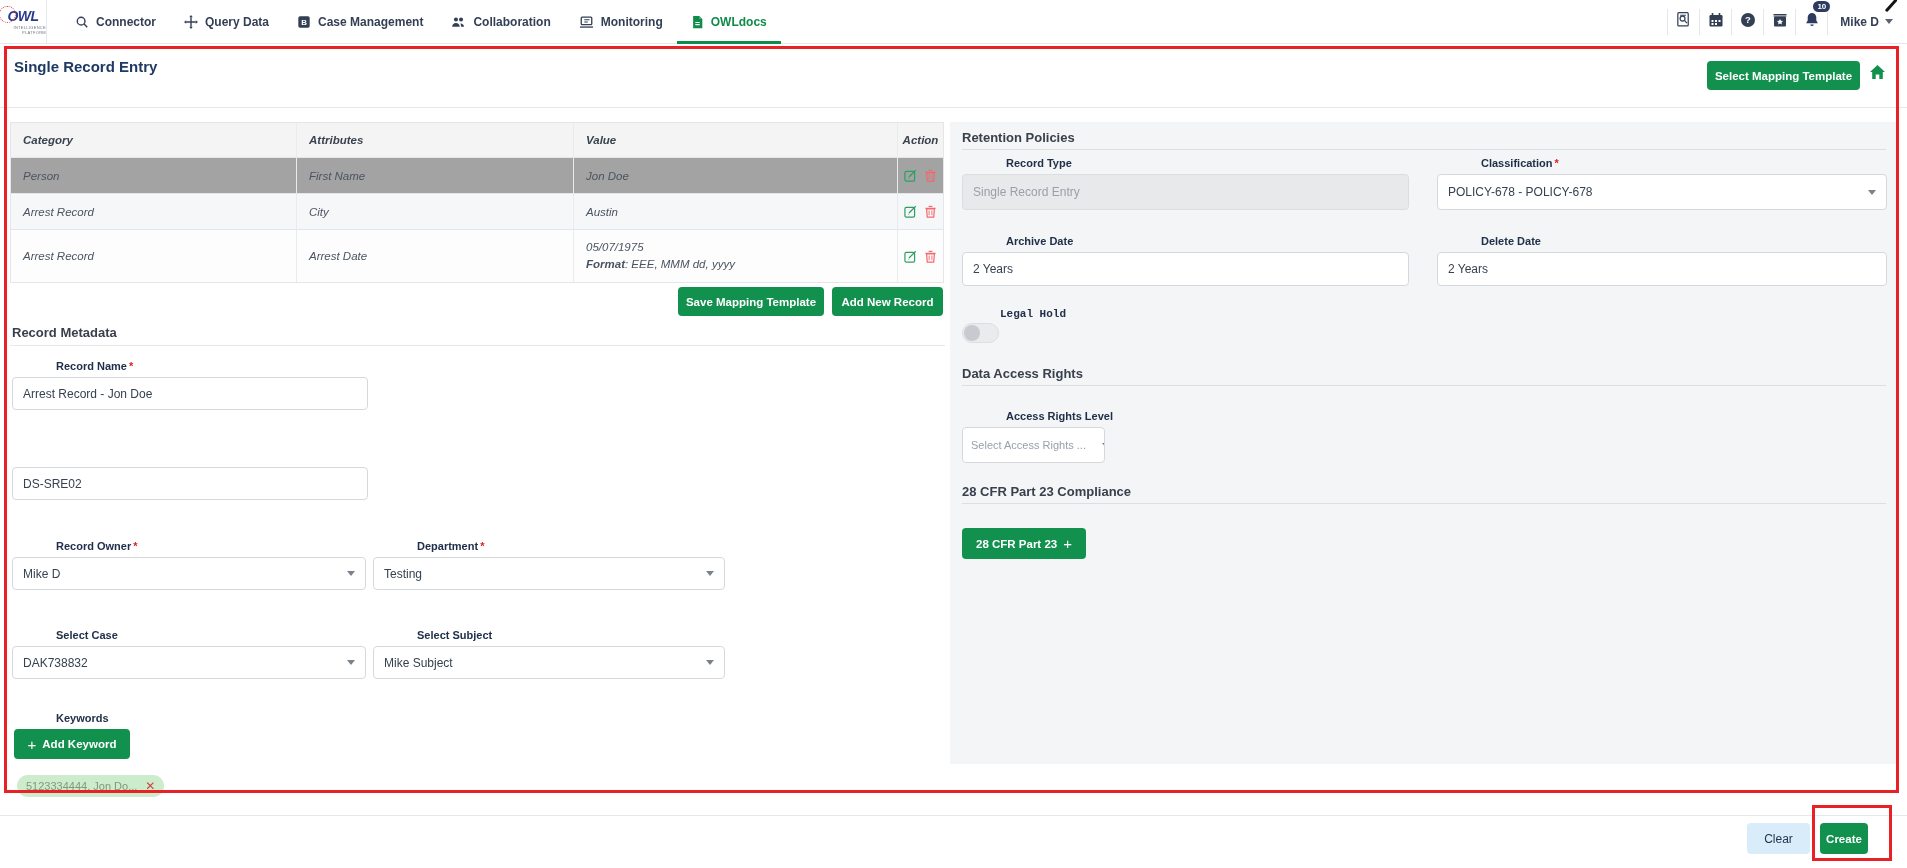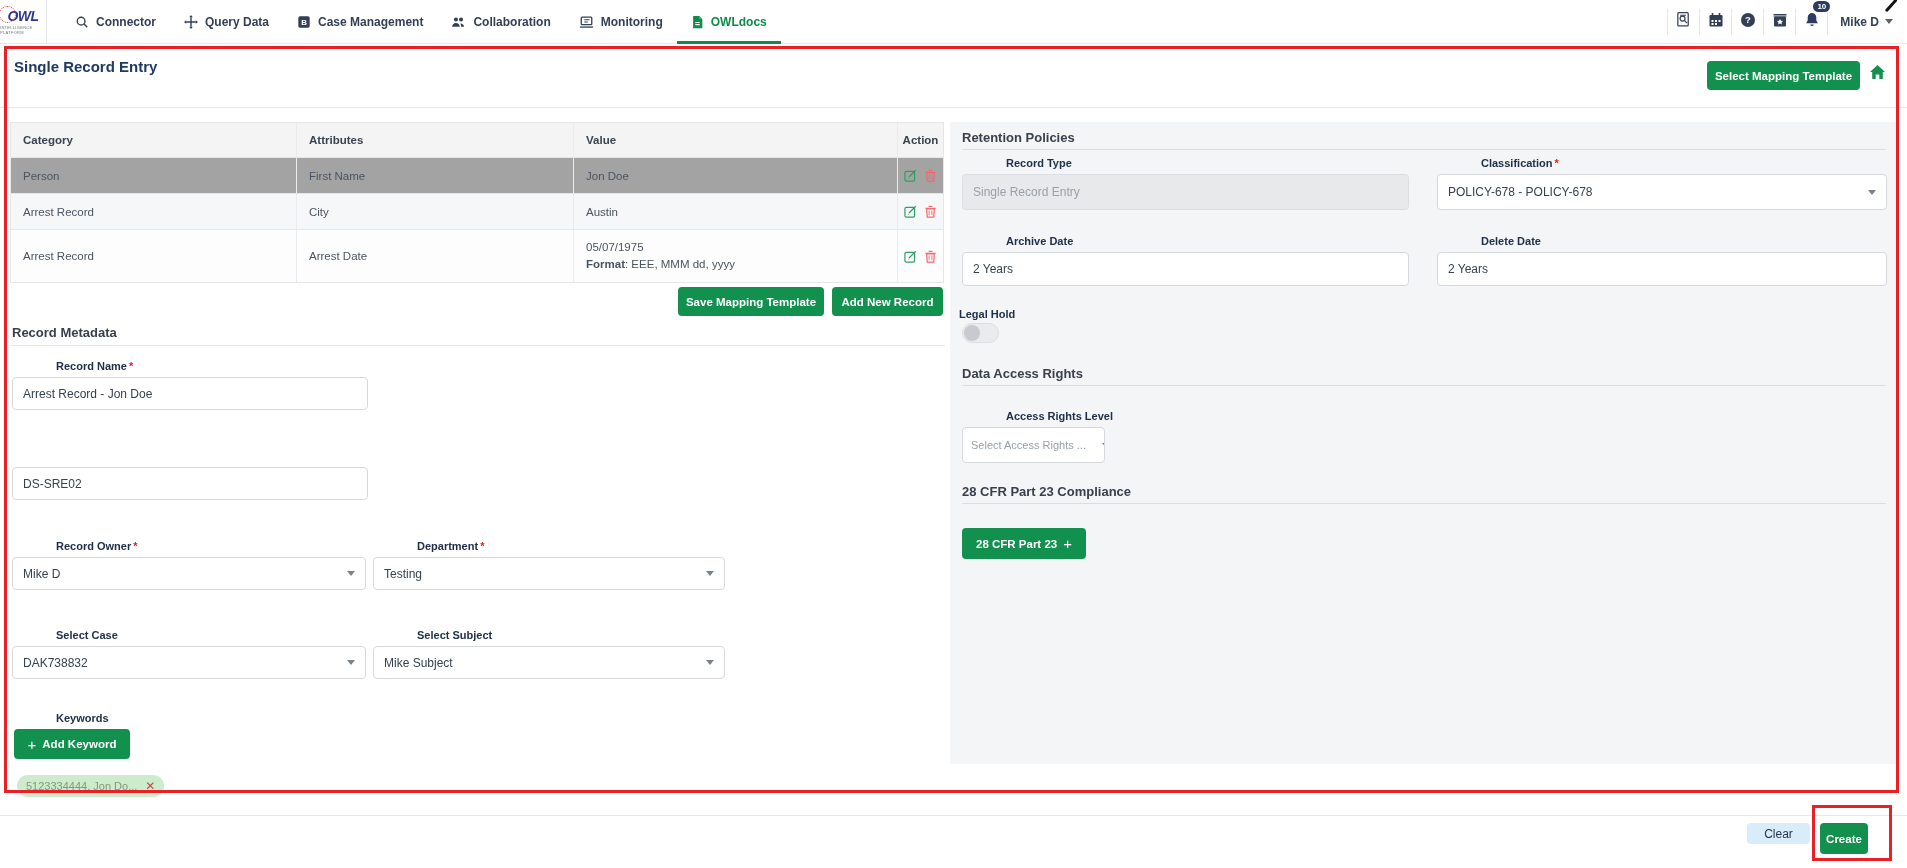--- a/index.html
+++ b/index.html
@@ -3,21 +3,21 @@
 <meta charset="utf-8">
 <style>
   html,body{margin:0;padding:0;background:#fff;}
   .stage{position:relative;width:1907px;height:868px;overflow:hidden;
          font-family:"Liberation Sans","DejaVu Sans",sans-serif;background:#fff;}
   .abs{position:absolute;}
   
   .navbar{position:absolute;top:0;left:0;width:1907px;height:44px;background:#fff;
           border-bottom:1px solid #e7e8ea;display:flex;align-items:center;box-sizing:border-box;}
   .logo{width:46px;height:44px;border-right:1px solid #e7e8ea;display:flex;flex-direction:column;
-        align-items:center;justify-content:center;cursor:pointer;}
+        align-items:center;justify-content:center;cursor:pointer;text-align:right;}
   .logo-owl{font-weight:800;font-style:italic;font-size:14px;color:#2b3990;letter-spacing:-0.5px;position:relative;}
   .logo-owl::before{content:"";position:absolute;left:-8px;top:-2px;width:15px;height:15px;border:1.6px dotted #d6453f;border-radius:50%;}
   .logo-sub{font-size:4px;color:#707684;margin-top:1px;letter-spacing:.3px;}
   .tabs{display:flex;align-items:stretch;height:44px;margin-left:14px;}
   .tab{display:flex;align-items:center;gap:7px;padding:0 14px;font-size:12px;font-weight:700;
        color:#333f54;cursor:pointer;}
   .tab svg{display:block;}
   .tab.active{color:#0f8c4a;box-shadow:inset 0 -3px 0 #0f8c4a;}
   .nav-right{margin-left:auto;display:flex;align-items:center;height:44px;}
   .icell{width:31px;height:26px;display:flex;align-items:center;justify-content:center;
@@ -33,21 +33,21 @@
   
   .hr{position:absolute;height:1px;background:#e6e7e9;}
   .page-title{position:absolute;left:14px;top:58px;font-size:15px;font-weight:700;color:#1e3a63;}
   .btn{display:flex;align-items:center;justify-content:center;background:#12914e;color:#fff;
        border-radius:4px;font-size:11.5px;font-weight:700;cursor:pointer;box-sizing:border-box;}
   .btn-light{background:#d8ecf9;color:#22374e;font-weight:400;font-size:12px;}
   .home{position:absolute;left:1869px;top:64px;cursor:pointer;}
   
   .mtable{position:absolute;left:10px;top:122px;width:934px;border:1px solid #e4e6e9;
           border-bottom:none;box-sizing:border-box;font-size:11.5px;color:#4a5461;}
-  .mrow{display:grid;grid-template-columns:286px 277px 324px 45px;border-bottom:1px solid #e4e6e9;}
+  .mrow{display:grid;grid-template-columns:286px 277px 324px 45px;border-bottom:1px solid #e4e6e9;font-style:italic;}
   .mcell{padding:0 12px;display:flex;align-items:center;border-right:1px solid #e9ebee;
          box-sizing:border-box;overflow:hidden;}
   .mcell:last-child{border-right:none;justify-content:center;padding:0 4px;gap:7px;}
   .mhead{background:#f4f4f5;height:34px;}
   .mhead .mcell{font-weight:700;color:#39424e;}
   .mr{height:35px;background:#a3a3a3;}
   .mr.alt{background:#f6f7f9;}
   .mr-tall{height:52px;background:#fdfdfd;}
   .vstack{display:flex;flex-direction:column;justify-content:center;line-height:1.45;}
   .aicon{cursor:pointer;display:flex;}
@@ -358,21 +358,21 @@
   <div class="fld-label" style="left:962px;top:235px;">
     <span>Archive Date</span>
   </div>
   <div class="input" style="left:962px;top:252px;width:447px;height:34px;">2 Years</div>
 
   <div class="fld-label" style="left:1437px;top:235px;">
     <span>Delete Date</span>
   </div>
   <div class="input" style="left:1437px;top:252px;width:450px;height:34px;">2 Years</div>
 
-  <div class="fld-label" style="left:915px;top:308px;">
+  <div class="fld-label" style="left:956px;top:308px;font-family:Liberation Mono, monospace;">
     <span>Legal Hold</span>
   </div>
   <div class="toggle" style="left:962px;top:323px;">
     <div class="knob"></div>
   </div>
 
   <div class="sec-h" style="left:962px;top:366px;">Data Access Rights</div>
   <div class="hr" style="top:385px;left:962px;width:924px;background:#dcdee2;"></div>
 
   <div class="fld-label" style="left:962px;top:410px;">
@@ -385,19 +385,19 @@
 
   <div class="sec-h" style="left:962px;top:484px;">28 CFR Part 23 Compliance</div>
   <div class="hr" style="top:503px;left:962px;width:924px;background:#dcdee2;"></div>
 
   <div class="btn abs" style="left:962px;top:528px;width:124px;height:31px;gap:6px;">
     <span>28 CFR Part 23</span>
       <span class="plus">+</span>
   </div>
 
   <div class="hr" style="top:815px;left:0;width:1907px;"></div>
-  <div class="btn btn-light abs" style="left:1747px;top:823px;width:63px;height:21px;">Clear</div>
+  <div class="btn btn-light abs" style="left:1747px;top:823px;width:63px;height:31px;">Clear</div>
   <div class="btn abs" style="left:1820px;top:823px;width:48px;height:31px;">Create</div>
 
   <div class="annot" style="left:4px;top:46px;width:1895px;height:747px;"></div>
   <div class="annot" style="left:1812px;top:805px;width:80px;height:56px;"></div>
 
 </div>
 
 </body></html>

